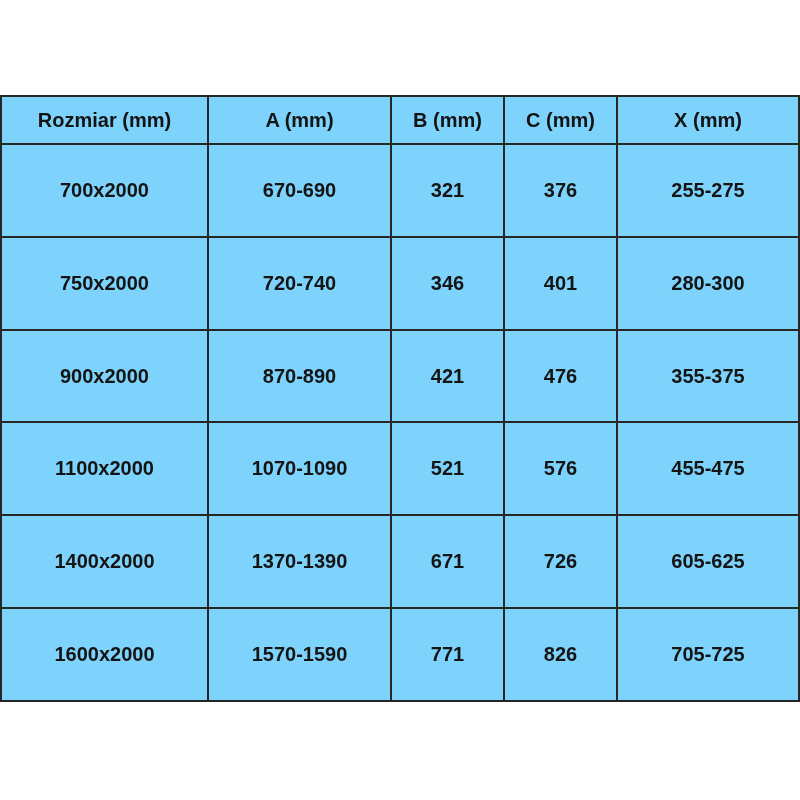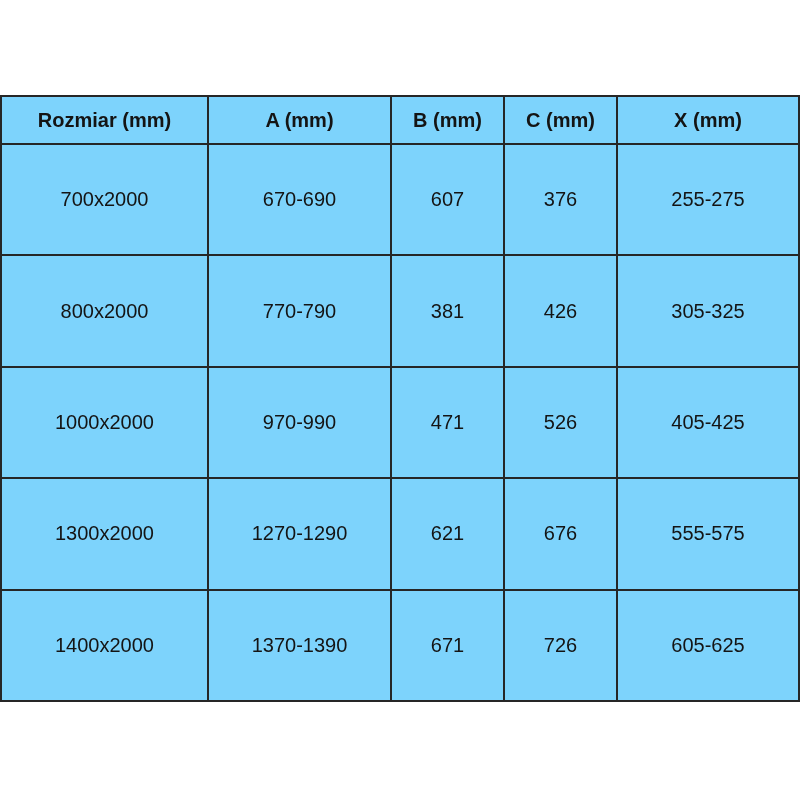--- a/index.html
+++ b/index.html
@@ -34,21 +34,21 @@
     font-size: 20px;
     overflow: hidden;
     white-space: nowrap;
   }
   .spec-table th {
     height: 48px;
     font-weight: bold;
   }
   .spec-table td {
     height: 46px;
-    font-weight: normal;
+    font-weight: bold;
   }
 </style>
 </head>
 <body>
 
 <div class="stage">
   <table class="spec-table">
     <colgroup>
       <col style="width:207px">
       <col style="width:183px">
@@ -62,47 +62,54 @@
         <th>A (mm)</th>
         <th>B (mm)</th>
         <th>C (mm)</th>
         <th>X (mm)</th>
       </tr>
     </thead>
     <tbody>
       <tr>
         <td>700x2000</td>
         <td>670-690</td>
-        <td>607</td>
+        <td>321</td>
         <td>376</td>
         <td>255-275</td>
       </tr>
       <tr>
-        <td>800x2000</td>
-        <td>770-790</td>
-        <td>381</td>
-        <td>426</td>
-        <td>305-325</td>
+        <td>750x2000</td>
+        <td>720-740</td>
+        <td>346</td>
+        <td>401</td>
+        <td>280-300</td>
       </tr>
       <tr>
-        <td>1000x2000</td>
-        <td>970-990</td>
-        <td>471</td>
-        <td>526</td>
-        <td>405-425</td>
+        <td>900x2000</td>
+        <td>870-890</td>
+        <td>421</td>
+        <td>476</td>
+        <td>355-375</td>
       </tr>
       <tr>
-        <td>1300x2000</td>
-        <td>1270-1290</td>
-        <td>621</td>
-        <td>676</td>
-        <td>555-575</td>
+        <td>1100x2000</td>
+        <td>1070-1090</td>
+        <td>521</td>
+        <td>576</td>
+        <td>455-475</td>
       </tr>
       <tr>
         <td>1400x2000</td>
         <td>1370-1390</td>
         <td>671</td>
         <td>726</td>
         <td>605-625</td>
       </tr>
+      <tr>
+        <td>1600x2000</td>
+        <td>1570-1590</td>
+        <td>771</td>
+        <td>826</td>
+        <td>705-725</td>
+      </tr>
     </tbody>
   </table>
 </div>
 
 </body></html>

